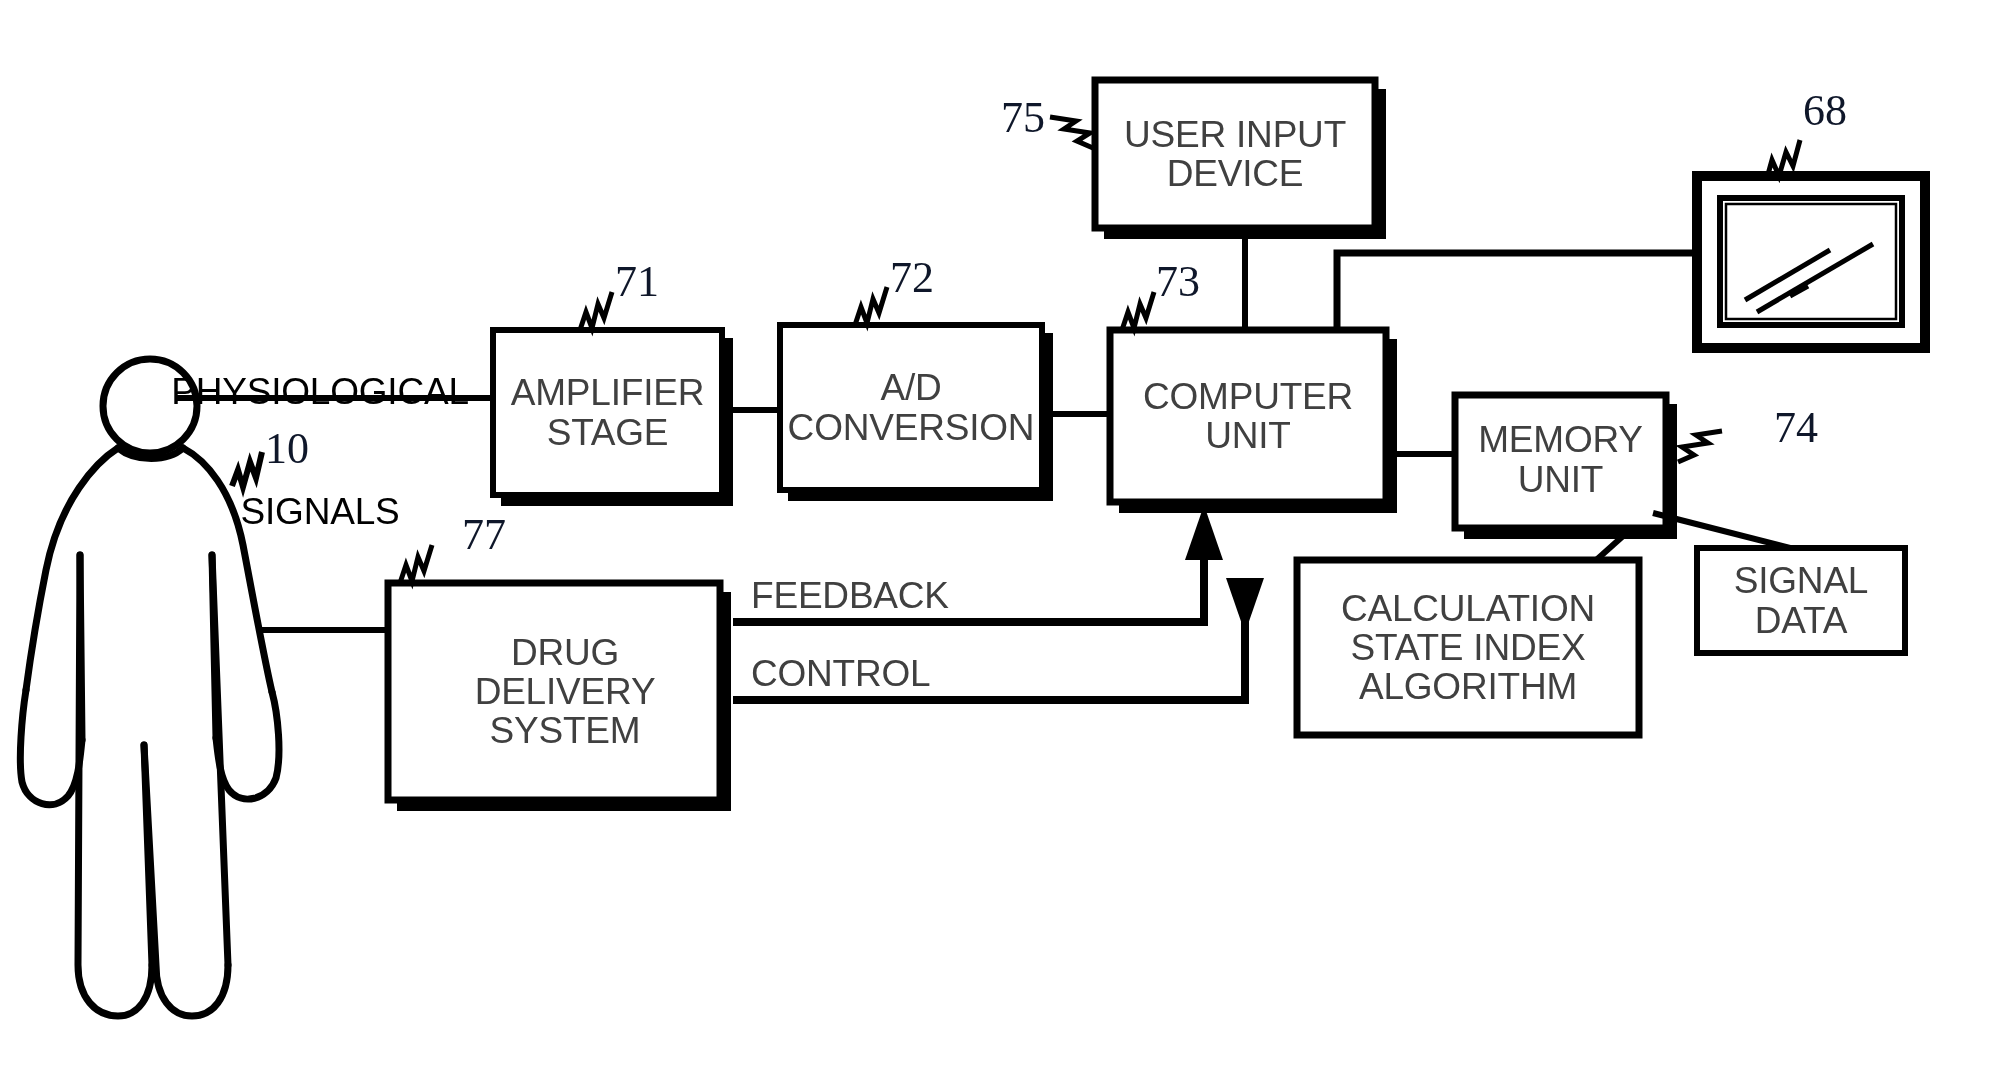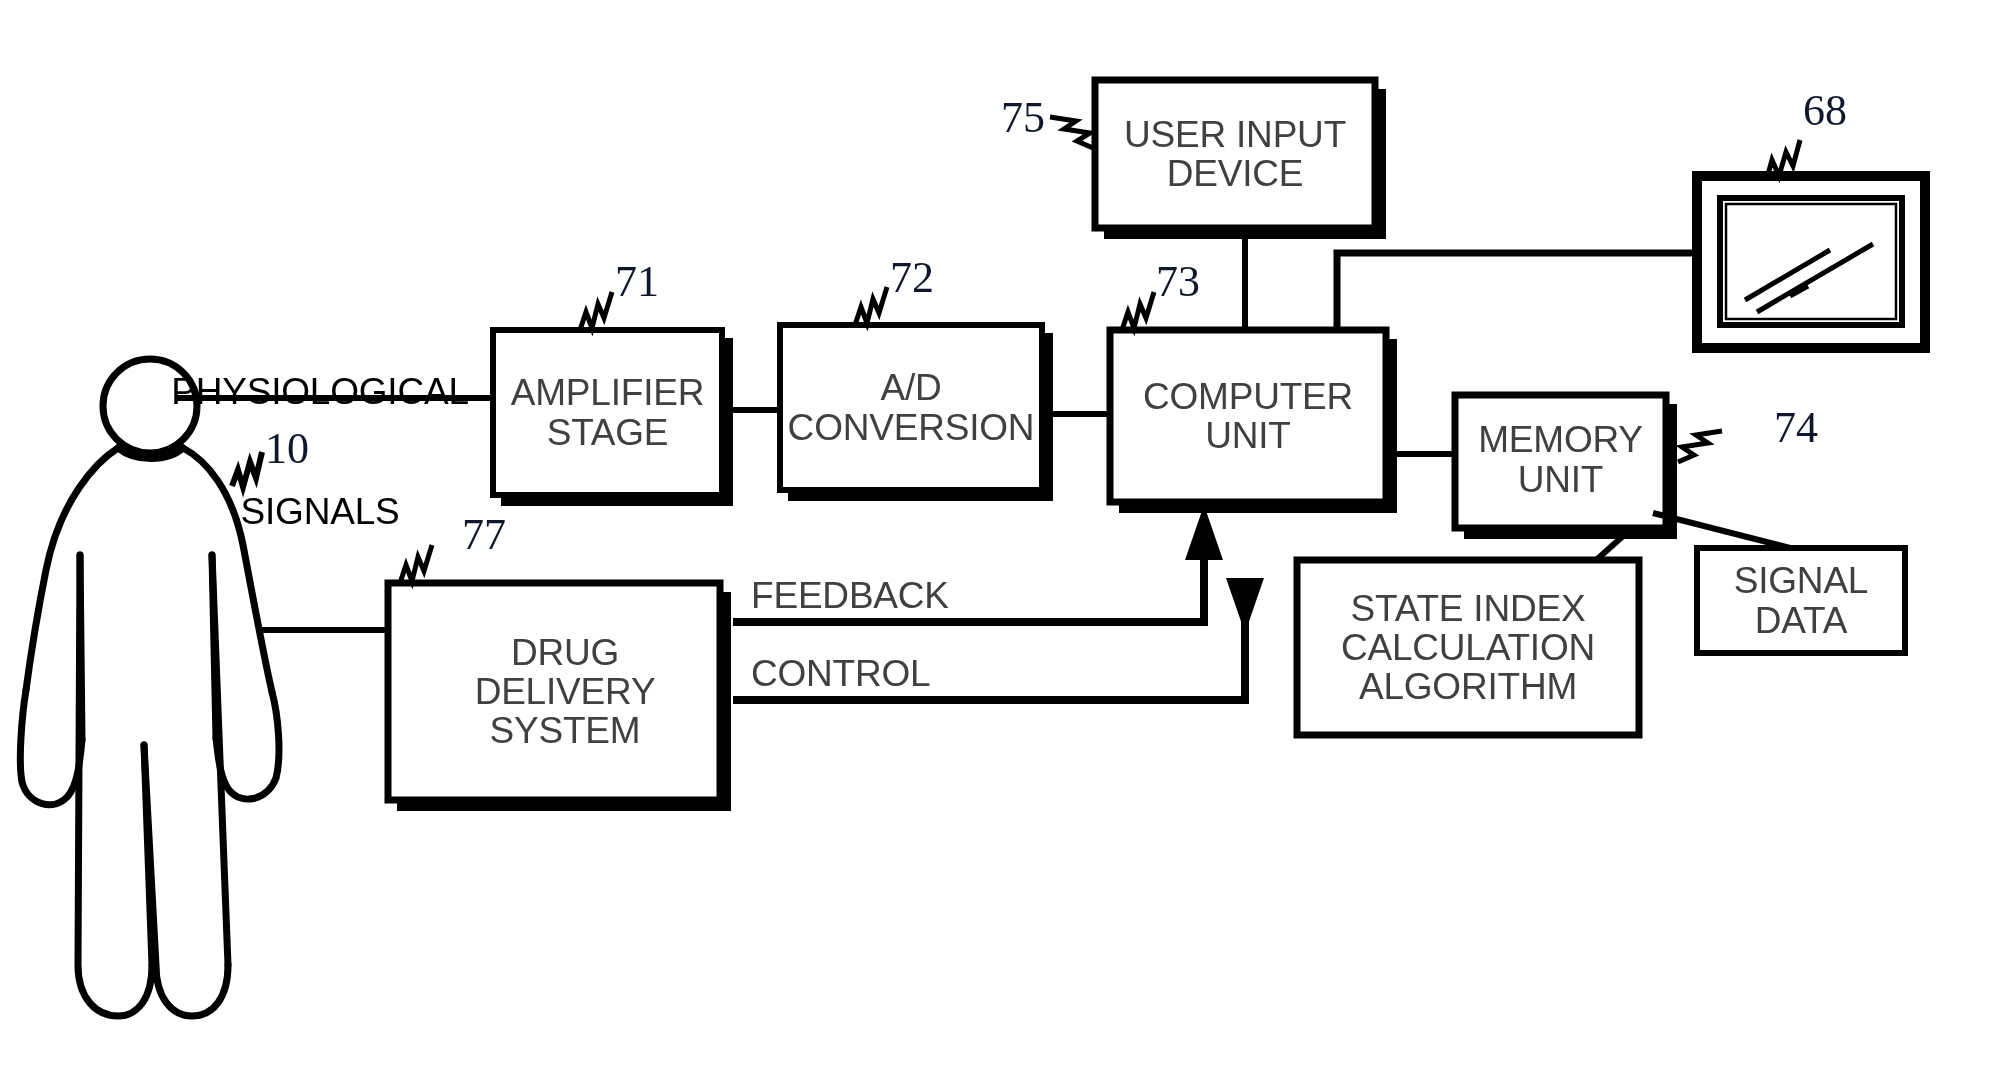--- a/index.html
+++ b/index.html
@@ -211,22 +211,22 @@
     <span>DEVICE</span>
   </div>
 
   <div class="box-label" style="left:399px; top:583px; width:332px; height:217px;">
     <span>DRUG</span>
     <span>DELIVERY</span>
     <span>SYSTEM</span>
   </div>
 
   <div class="box-label" style="left:1297px; top:560px; width:342px; height:175px;">
+    <span>CALCULATION</span>
     <span>STATE INDEX</span>
-    <span>CALCULATION</span>
     <span>ALGORITHM</span>
   </div>
 
   <div class="box-label" style="left:1697px; top:548px; width:208px; height:105px;">
     <span>SIGNAL</span>
     <span>DATA</span>
   </div>
 
   <div class="multiline" style="left:155px; top:292px; width:330px;">
     <div>PHYSIOLOGICAL</div>

